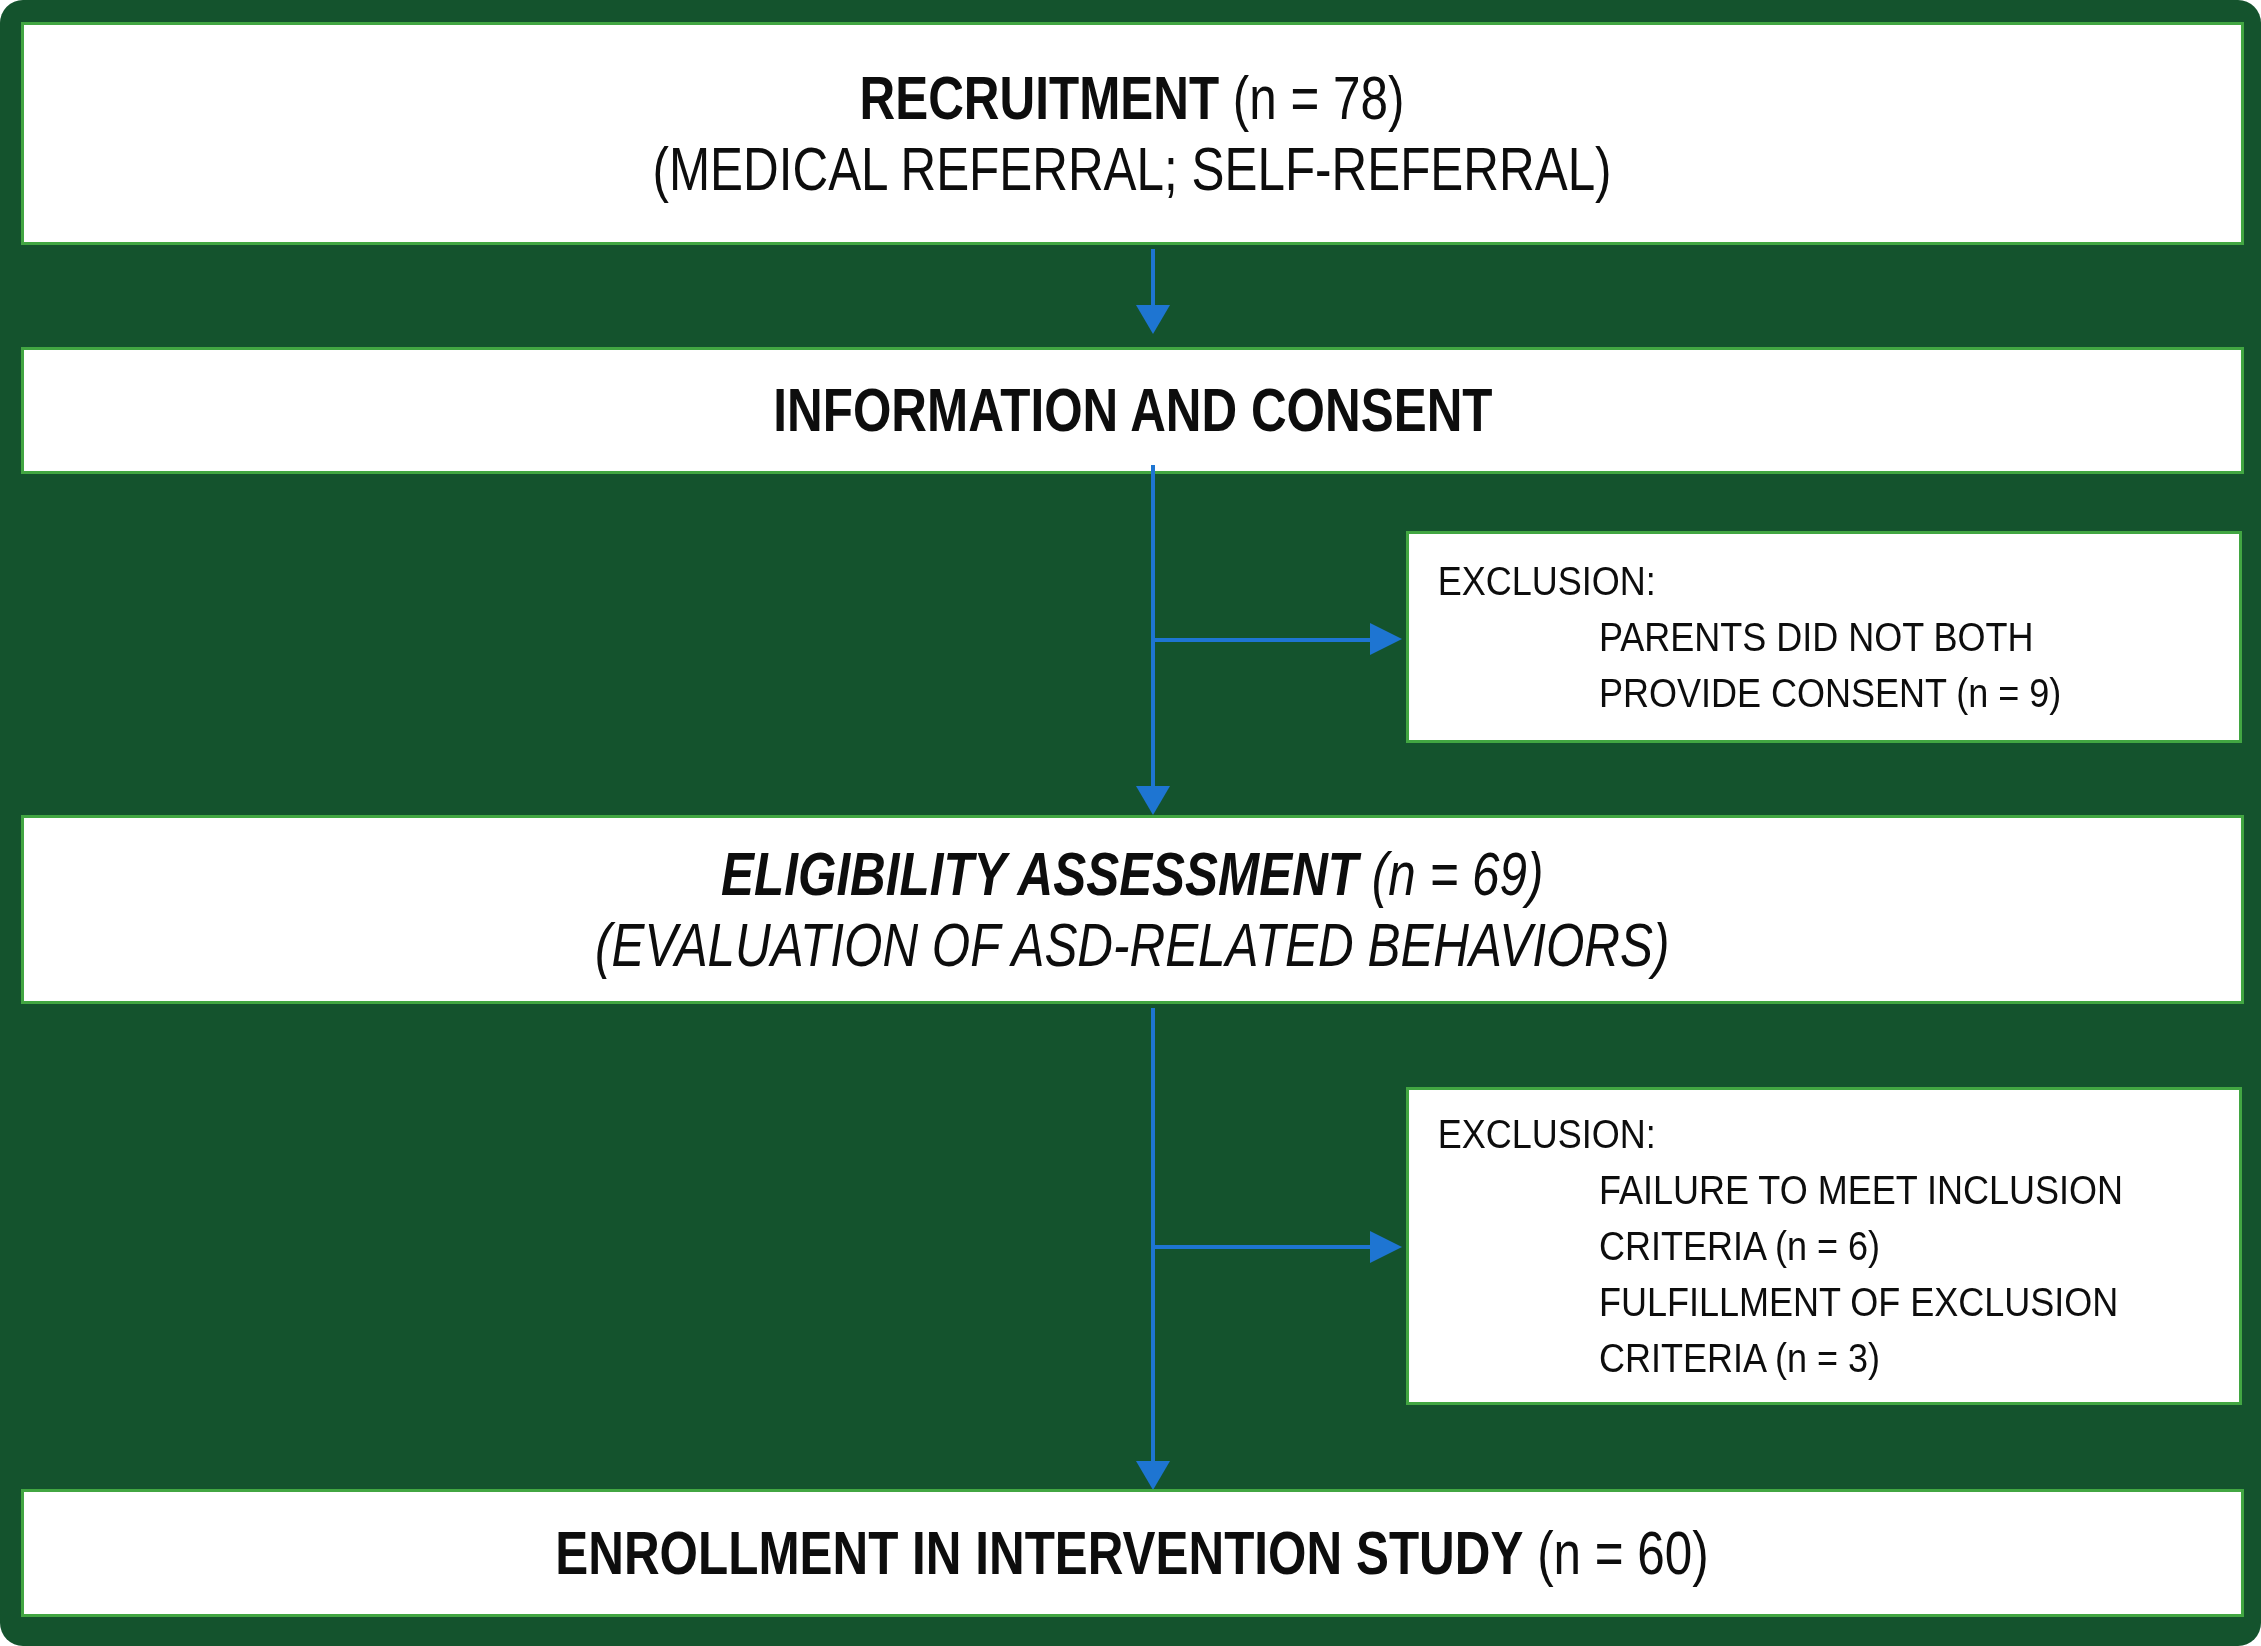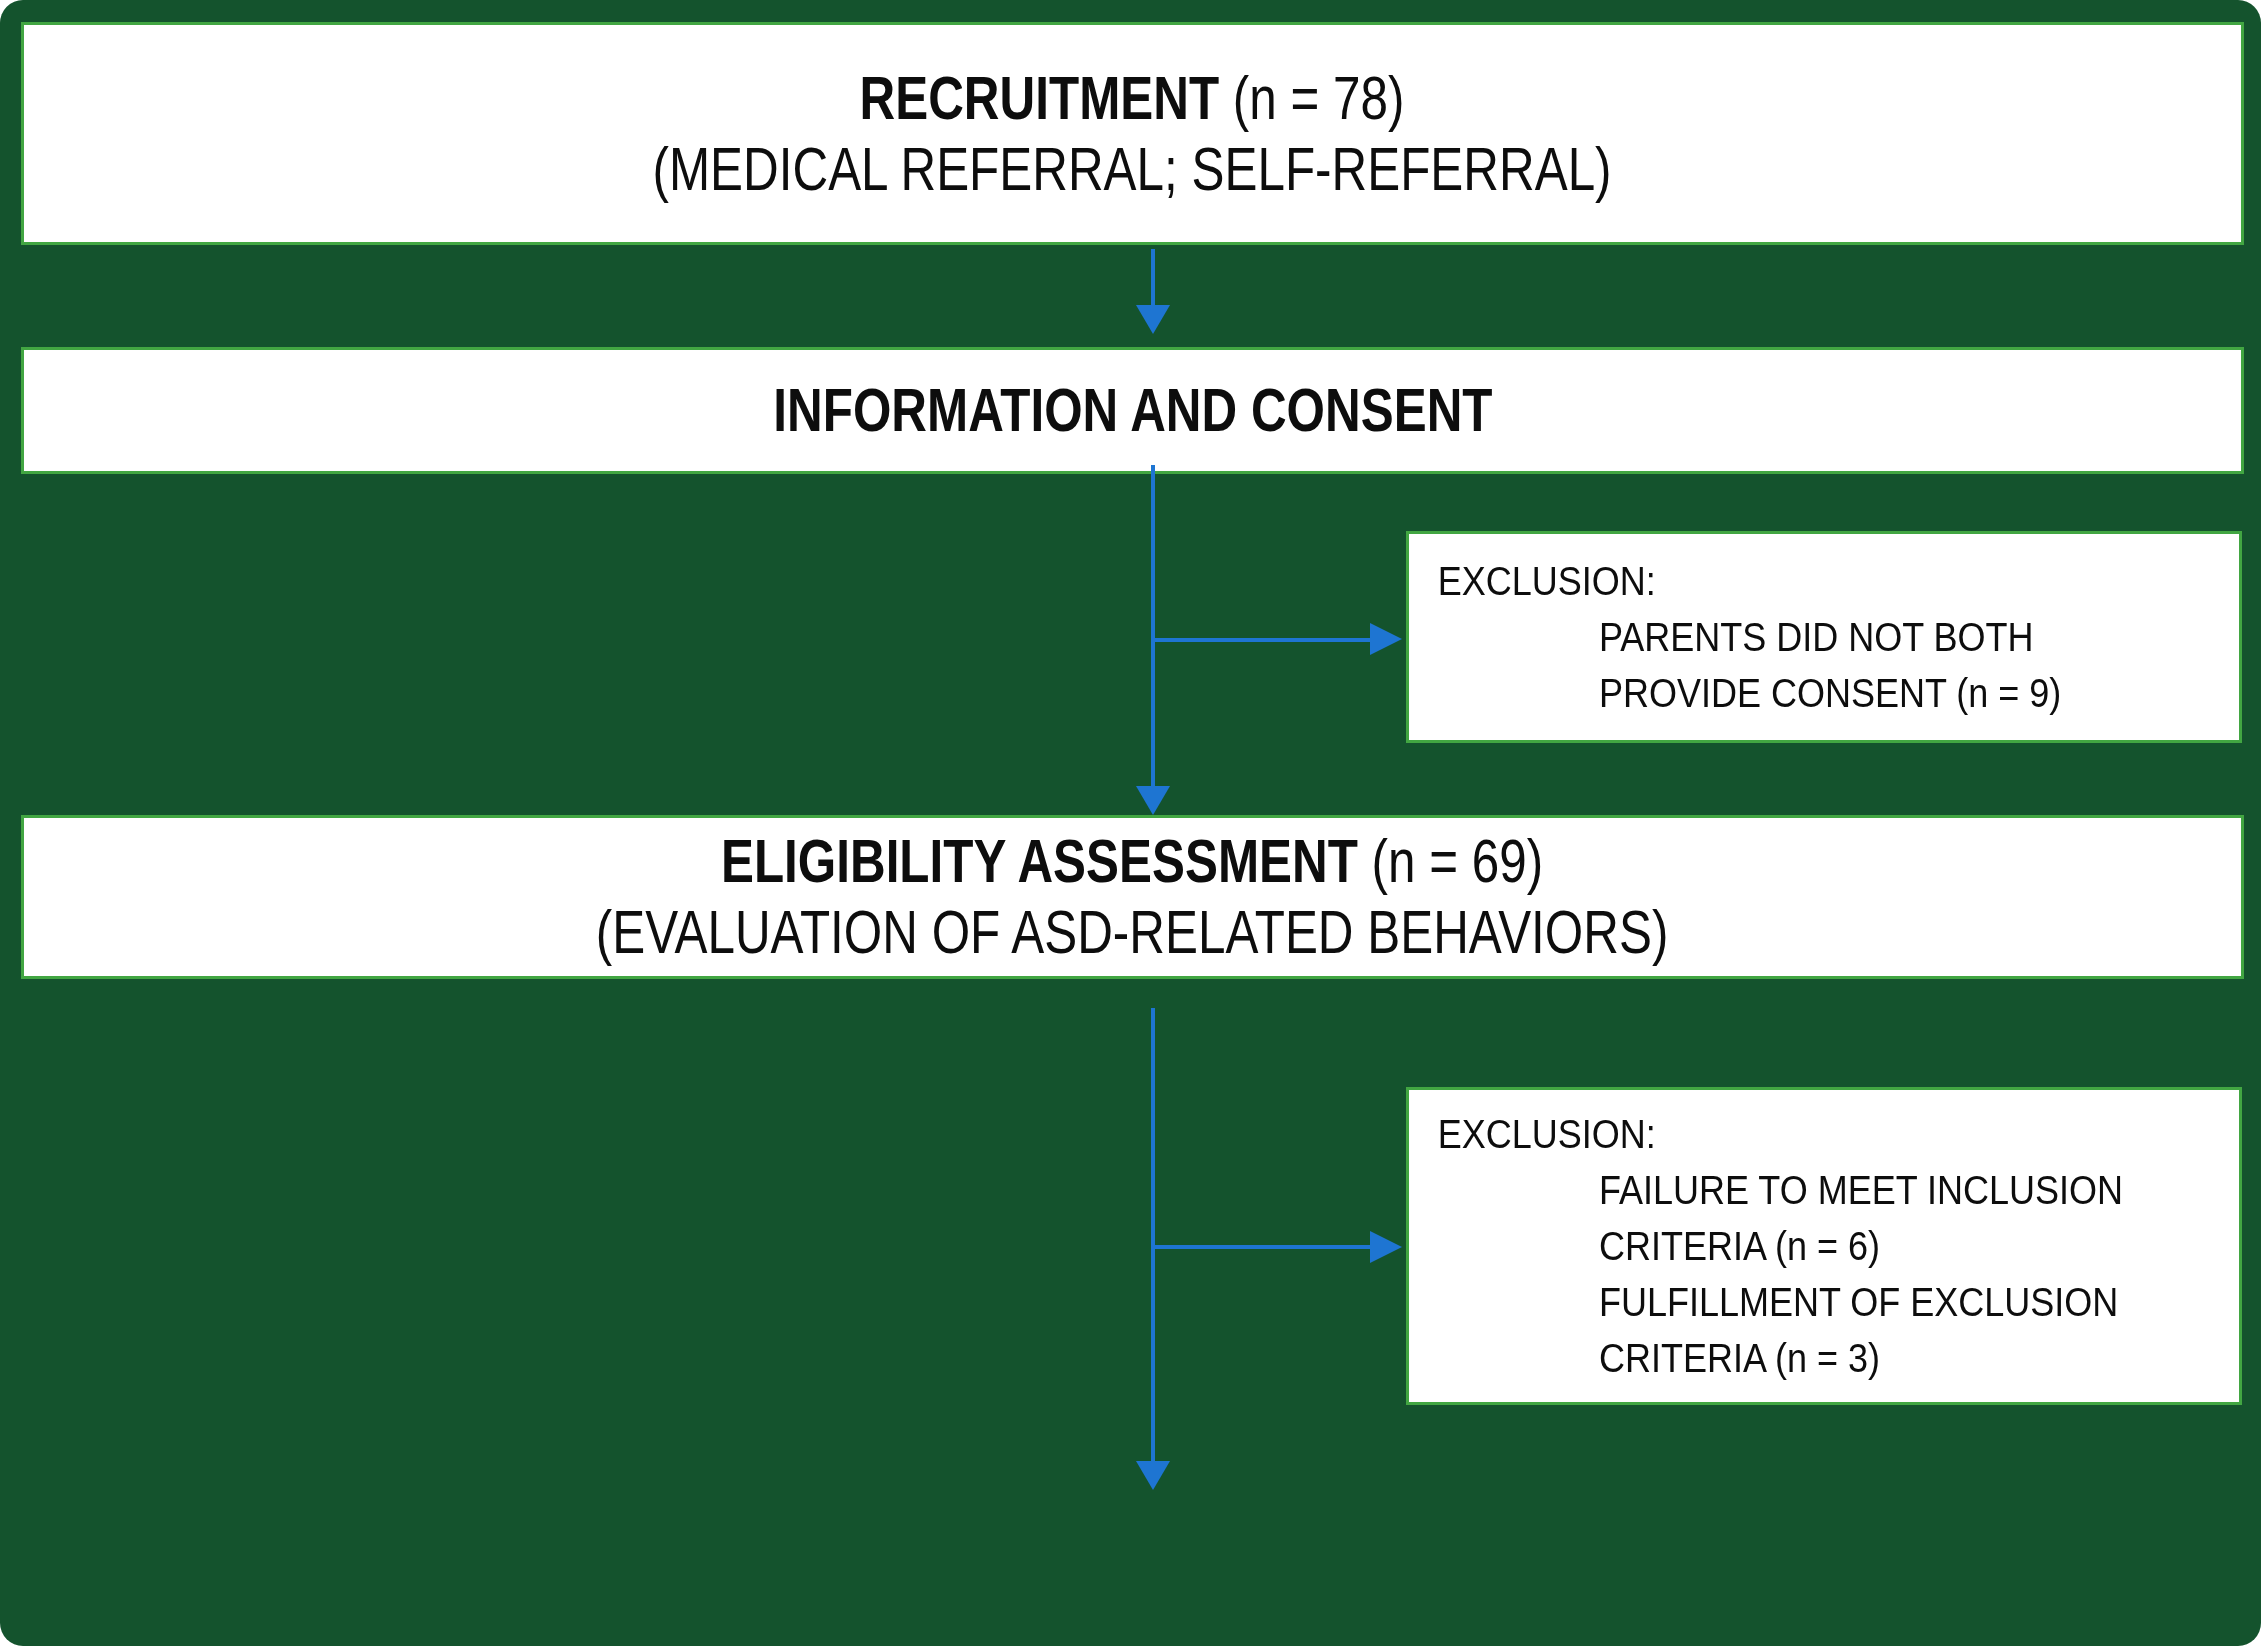--- a/index.html
+++ b/index.html
@@ -28,21 +28,21 @@
     line-height:71px;
     transform:scaleX(0.81);
     transform-origin:50% 50%;
     white-space:nowrap;
   }
   .main-text .b{font-weight:700;}
   .main-text .r{font-weight:400;}
 
   #box-recruitment{left:21px;top:22.4px;width:2223px;height:223px;}
   #box-consent{left:21px;top:335px;width:2223px;height:127px;margin-top:12px;}
-  #box-eligibility{left:21px;top:815px;width:2223px;height:164px;}
+  #box-eligibility{left:21px;top:815px;width:2223px;height:189px;font-style:italic;}
   #box-enrollment{left:21px;top:1489px;width:2223px;height:128px;}
 
   
   .exbox{
     position:absolute;
     border:3.5px solid #42a642;
     background:#ffffff;
     box-sizing:border-box;
     display:flex;
     flex-direction:column;
@@ -139,15 +139,20 @@
   <div class="exbox" id="box-exclusion-2">
     <div class="ex-text">
       <div>EXCLUSION:</div>
       <div class="ind">FAILURE TO MEET INCLUSION</div>
       <div class="ind">CRITERIA (n = 6)</div>
       <div class="ind">FULFILLMENT OF EXCLUSION</div>
       <div class="ind">CRITERIA (n = 3)</div>
     </div>
   </div>
 
+  <div class="gbox" id="box-enrollment">
+    <div class="main-text">
+      <div><span class="b">ENROLLMENT IN INTERVENTION STUDY</span><span class="r"> (n = 60)</span></div>
+    </div>
+  </div>
 
 </div>
 
 
 </body></html>

